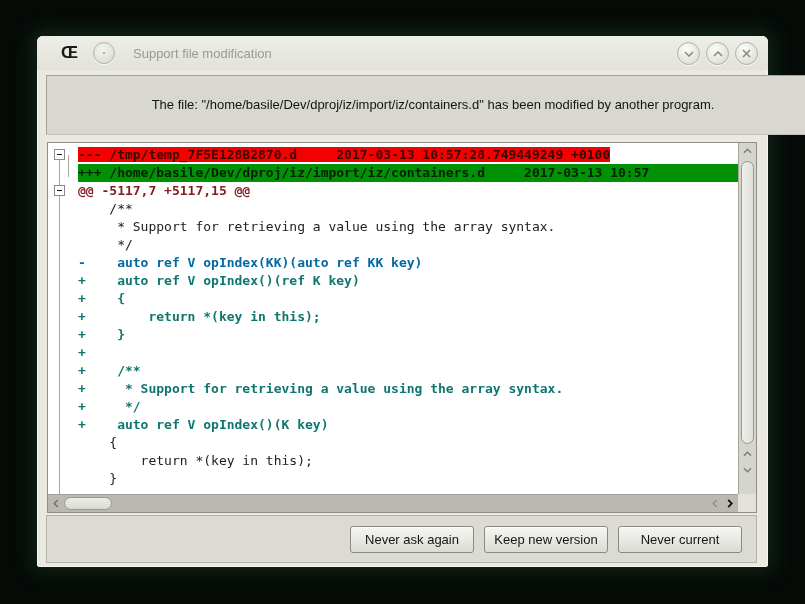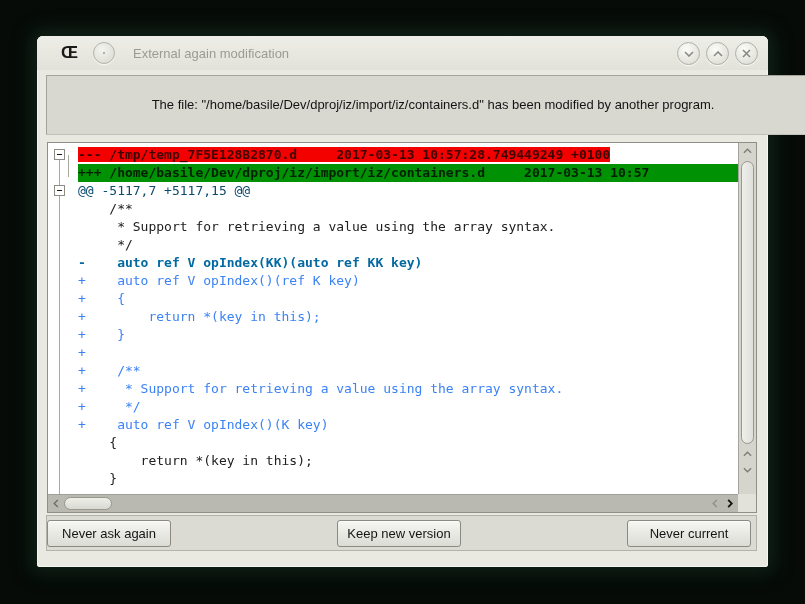--- a/index.html
+++ b/index.html
@@ -70,23 +70,23 @@
   .code{
     position:absolute;left:30px;top:0;right:0;bottom:0;
     font-family:"DejaVu Sans Mono","Liberation Mono",monospace;
     font-size:13px;line-height:18px;white-space:pre;padding-top:3px;
     color:#202020;
   }
   .dl{height:18px;}
   .dl.del-header span{background:#f30000;color:#3f0400;font-weight:bold;}
   .dl.add-header{background:#009104;}
   .dl.add-header span{color:#002000;font-weight:bold;}
-  .dl.hunk span{color:#0c4a6e;font-weight:normal;}
+  .dl.hunk span{color:#7f1d1d;font-weight:bold;}
   .dl.del span{color:#0369a1;font-weight:bold;}
-  .dl.add span{color:#3b82f6;font-weight:normal;}
+  .dl.add span{color:#0f766e;font-weight:bold;}
   
   .vbar{
     position:absolute;top:0;right:0;width:18px;bottom:18px;
     background:#d5d5cd;border-left:1px solid #a5a59d;box-sizing:border-box;
   }
   .vstep{position:absolute;left:0;width:17px;height:16px;display:flex;align-items:center;justify-content:center;}
   .vstep.up{top:0;}
   .vstep.b1{bottom:32px;}
   .vstep.b2{bottom:16px;}
   .vthumb{
@@ -103,42 +103,42 @@
   .hstep.r1{right:16px;}
   .hstep.r2{right:1px;}
   .hthumb{
     position:absolute;top:2px;bottom:2px;left:16px;width:48px;
     background:linear-gradient(#eeeee9,#d9d9d3);
     border:1px solid #98988f;border-radius:7px;box-sizing:border-box;
   }
   .corner{position:absolute;right:0;bottom:0;width:18px;height:18px;background:#e2e2da;}
   
   .button-strip{
-    position:absolute;left:9px;top:479px;width:711px;height:36px;
+    position:absolute;left:9px;top:479px;width:711px;height:48px;
     background:#dbdbd3;border:1px solid #b3b3ab;box-sizing:border-box;
-    display:flex;align-items:center;justify-content:space-between;gap:10px;
-    padding-right:5px;
+    display:flex;align-items:center;justify-content:flex-end;gap:10px;
+    padding-right:14px;
   }
   .btn{
     min-width:124px;height:27px;
     background:linear-gradient(#f6f6f2,#dcdcd6);
     border:1px solid #8a8a82;border-radius:3px;
     font-family:"Liberation Sans",sans-serif;font-size:13px;color:#141414;
     box-shadow:0 1px 0 rgba(255,255,255,.8) inset;
   }
 </style>
 </head>
 <body>
 
 <div class="window">
 
   <div class="titlebar">
     <span class="app-icon">Œ</span>
     <span class="menu-circle"></span>
-    <span class="title-text">External again modification</span>
+    <span class="title-text">Support file modification</span>
     <span class="win-buttons">
       <span class="wbtn">
         <span>
           <svg width="10" height="6" viewBox="0 0 10 6">
               <path d="M1 1 L5 5 L9 1" fill="none" stroke="#8a8a82" stroke-width="1.6"></path>
             </svg>
         </span>
       </span>
       <span class="wbtn">
         <span>

